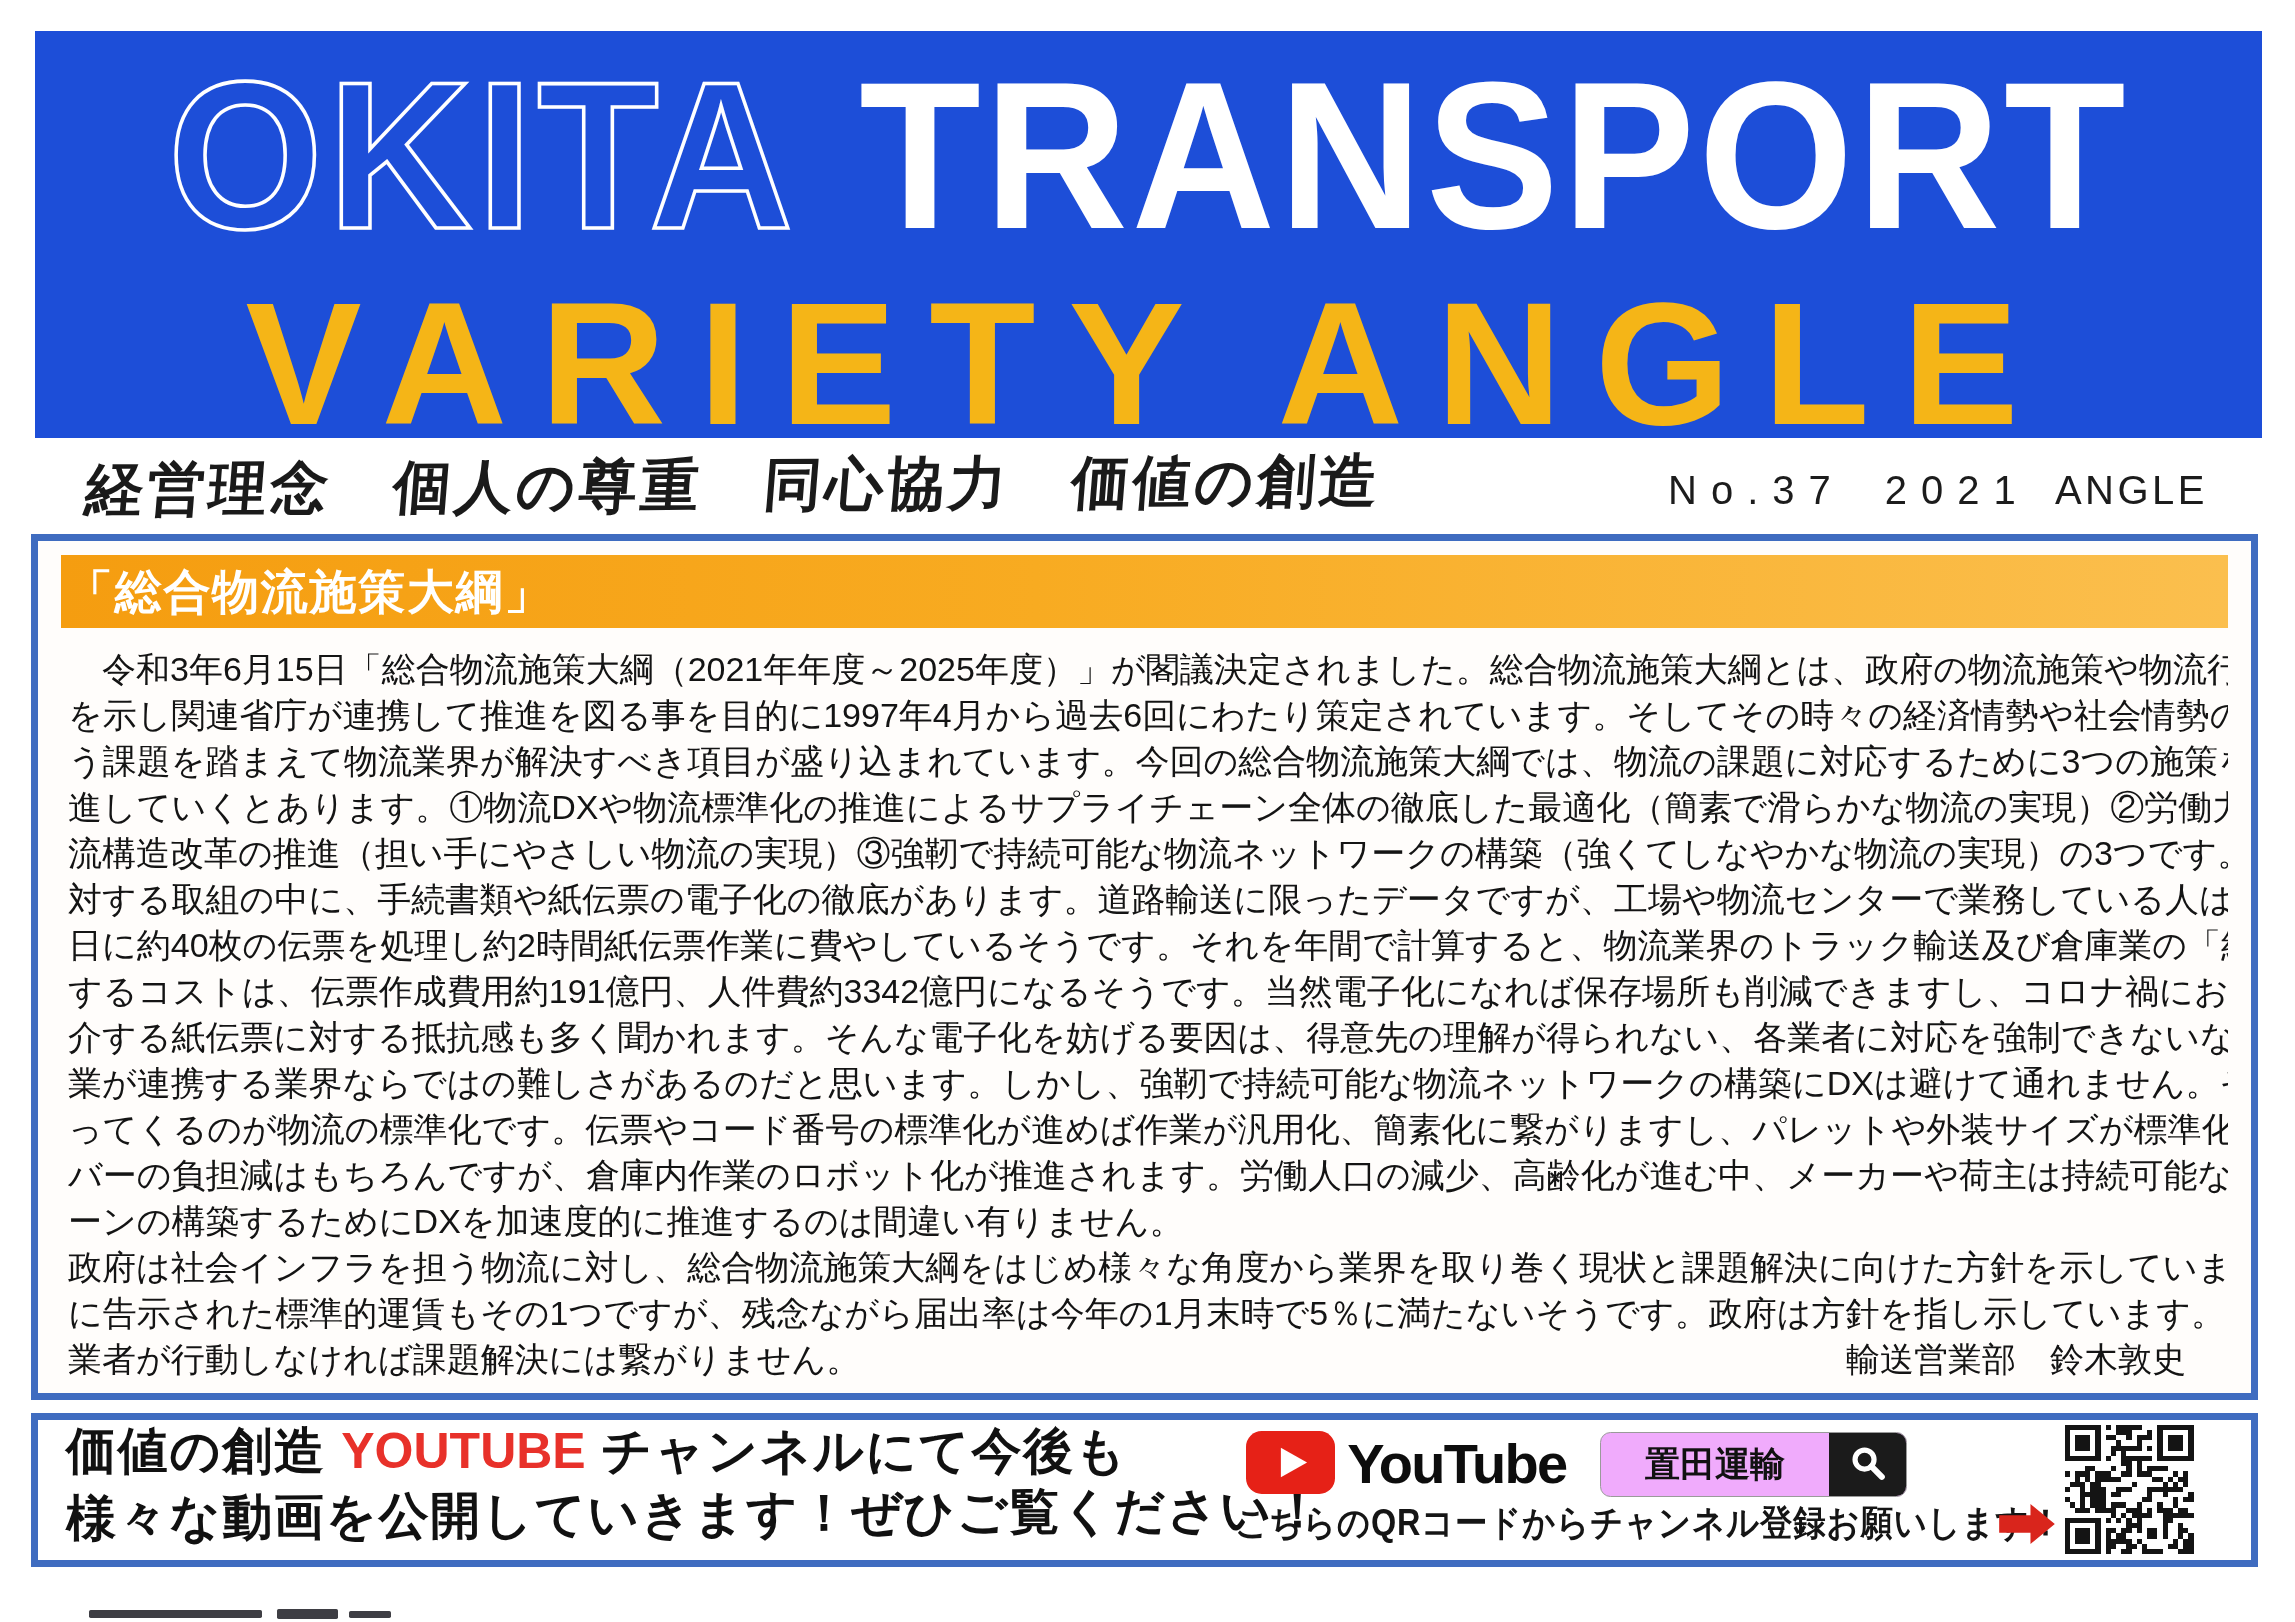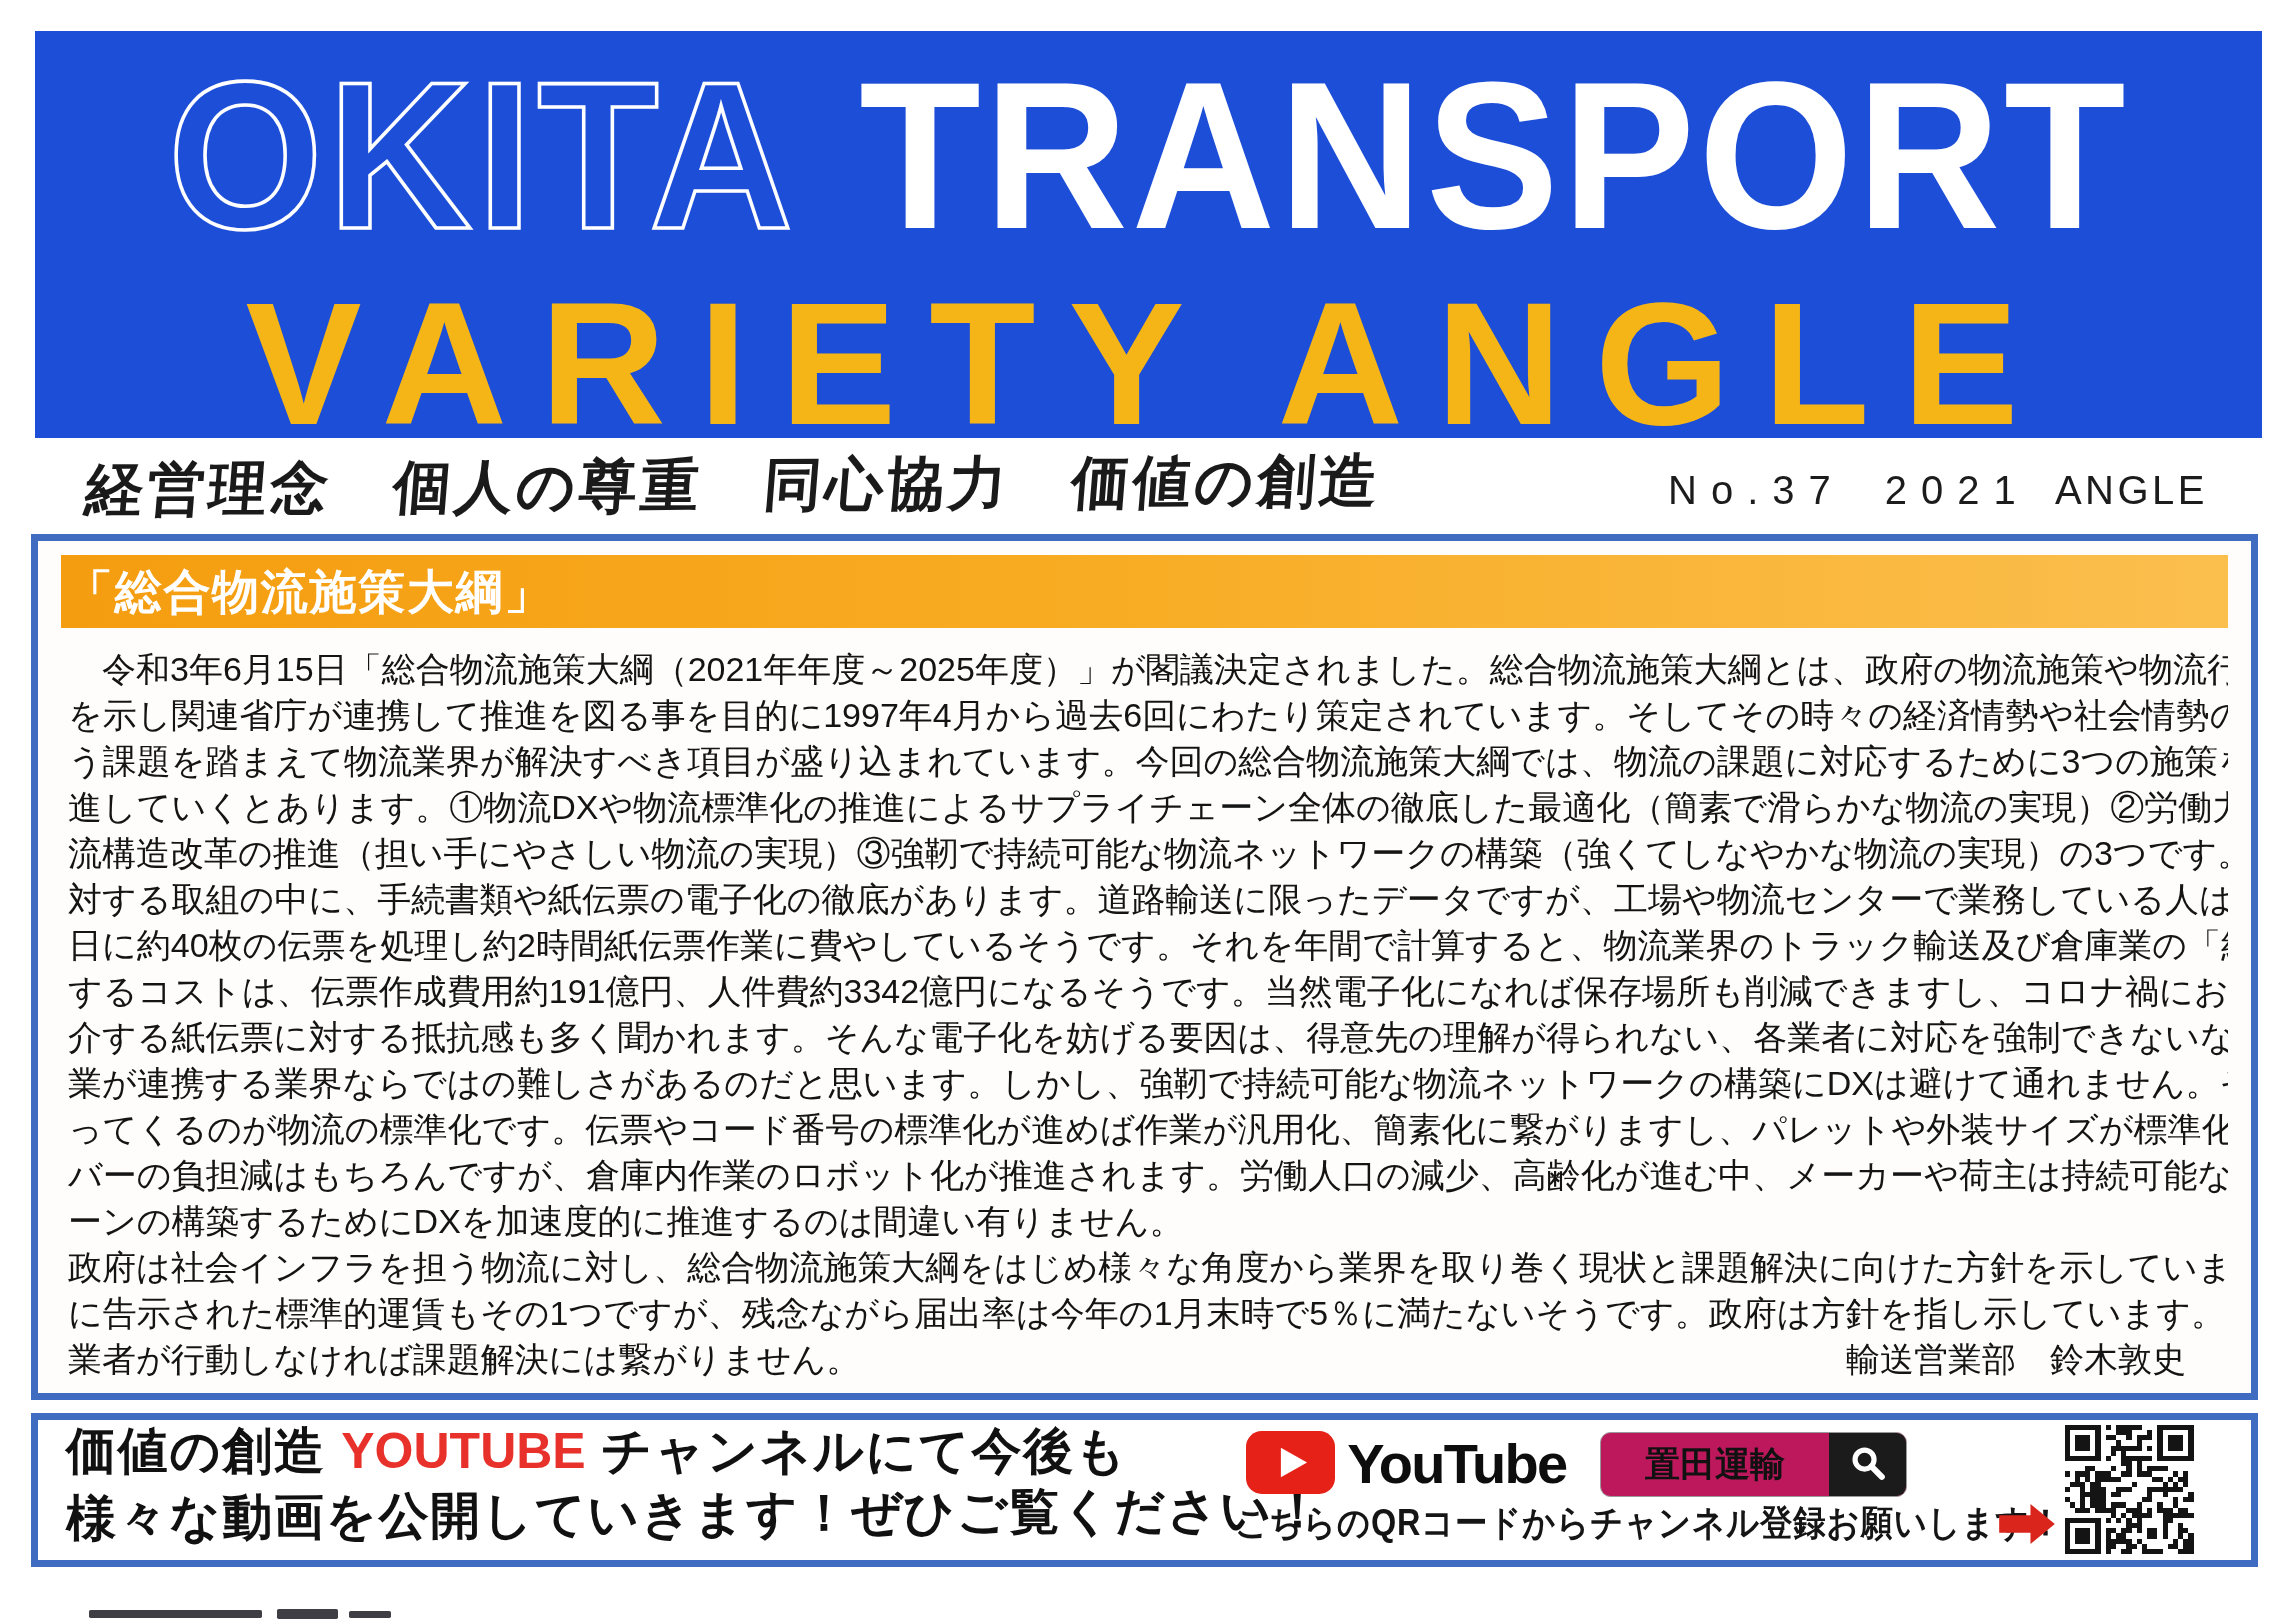--- a/index.html
+++ b/index.html
@@ -45,21 +45,21 @@
   .yt-line{position:absolute;font-weight:bold;font-size:50px;line-height:58px;
            color:#111111;white-space:nowrap;letter-spacing:1.7px;}
   .yt-line1{left:28px;top:1.7px;}
   .yt-line2{left:28px;top:65px;transform:rotate(-0.4deg);}
   .yt-red{color:#e8312a;letter-spacing:0;}
   .yt-logo{position:absolute;left:1208px;top:10.5px;display:flex;align-items:center;}
   .yt-wordmark{font-size:56px;font-weight:bold;color:#0d0d0d;letter-spacing:-1.7px;
                margin-left:12.2px;line-height:63px;}
   .search{position:absolute;left:1562px;top:12.2px;width:307px;height:65px;display:flex;
           border:1.7px solid #9a9a9a;border-radius:10.5px;overflow:hidden;box-sizing:border-box;
-          background:#be185d;}
+          background:#f0abfc;}
   .search-text{flex:1;display:flex;align-items:center;justify-content:center;
                font-size:35px;font-weight:bold;color:#111;white-space:nowrap;}
   .search-btn{width:77px;background:#1b1b1b;display:flex;align-items:center;justify-content:center;}
   .qr-caption{position:absolute;left:1197px;top:79px;font-size:36px;font-weight:bold;
               color:#151515;white-space:nowrap;transform:scaleX(0.9);transform-origin:left center;
               letter-spacing:0.9px;}
   .arrow{position:absolute;left:1961px;top:84px;}
   .qr{position:absolute;left:2022px;top:5.2px;width:138px;height:129px;}
   .qr svg{width:100%;height:100%;}
 

